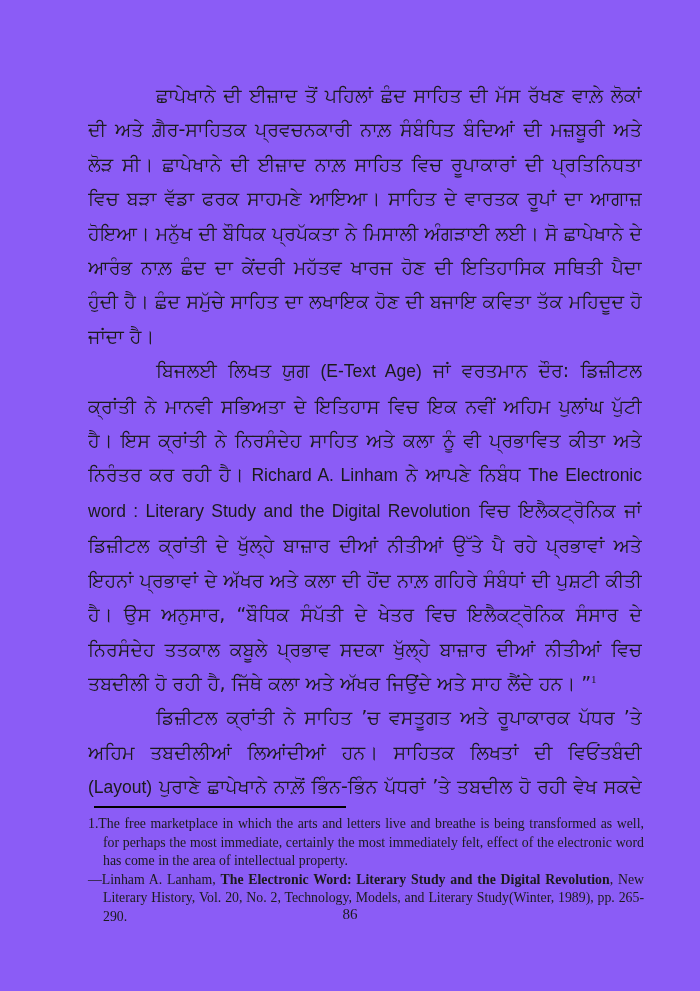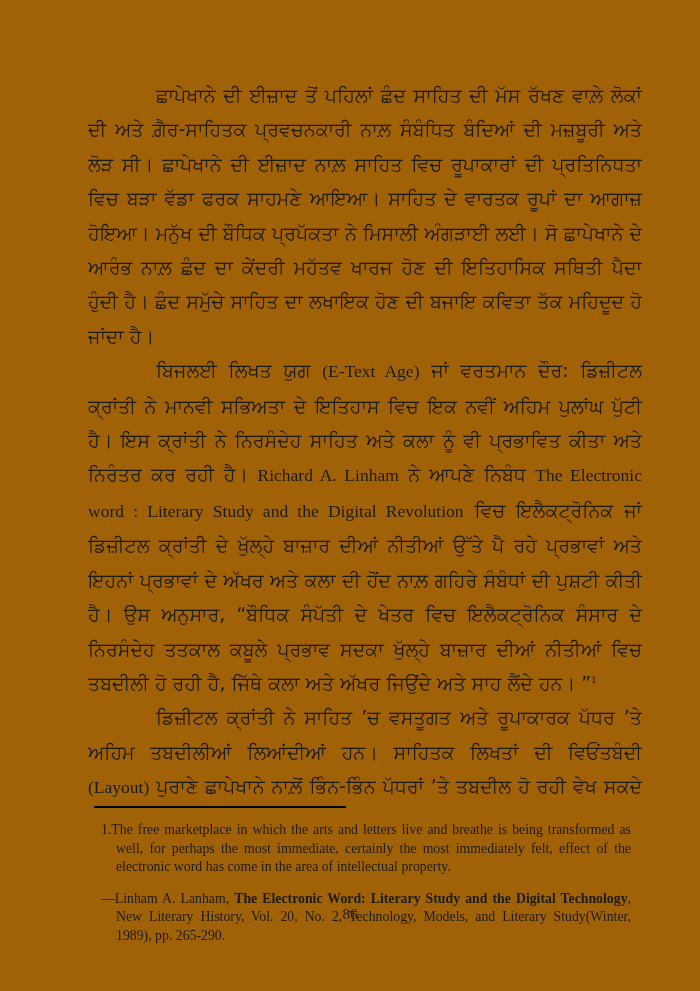--- a/index.html
+++ b/index.html
@@ -5,42 +5,42 @@
 <style>
   html, body {
     margin: 0;
     padding: 0;
     background: #ffffff;
   }
   .page {
     position: relative;
     width: 700px;
     height: 991px;
-    background: #a16207;
+    background: #8b5cf6;
     overflow: hidden;
     color: #1b1b1b;
     font-family: "DejaVu Sans", sans-serif;
   }
   .main {
     position: absolute;
     top: 78px;
     left: 88px;
     width: 554px;
     max-height: 728px;
     overflow: hidden;
     text-align: justify;
     font-size: 19px;
     line-height: 34.4px;
   }
   .para {
     margin: 0;
     text-indent: 68px;
   }
   .latin {
-    font-family: Liberation Serif, serif;
+    font-family: Liberation Sans, sans-serif;
     font-size: 17.5px;
   }
   .bold-gur {
     font-weight: 400;
   }
   .fnref {
     font-family: "Liberation Serif", serif;
     font-size: 11px;
     vertical-align: super;
     line-height: 0;
@@ -56,21 +56,21 @@
     color: #1b1b1b;
     text-align: justify;
   }
   .fn-rule {
     width: 252px;
     height: 0;
     border-top: 2.5px solid #000000;
     margin: 0 0 7px 6px;
   }
   .fn {
-    margin: 13px;
+    margin: 0;
     padding-left: 15px;
     text-indent: -15px;
   }
   .fn-bold {
     font-weight: 700;
   }
   .page-num {
     position: absolute;
     top: 906px;
     left: 0;
@@ -103,19 +103,19 @@
   </div>
 
   <div class="footnote-area">
     <div class="fn-rule"></div>
 
     <p class="fn">
       <span>1.</span><span>The free marketplace in which the arts and letters live and breathe is being transformed as well, for perhaps the most immediate, certainly the most immediately felt, effect of the electronic word has come in the area of intellectual property.</span>
     </p>
 
     <p class="fn">
-      <span>—Linham A. Lanham, </span><span class="fn-bold">The Electronic Word: Literary Study and the Digital Technology</span><span>, New Literary History, Vol. 20, No. 2, Technology, Models, and Literary Study(Winter, 1989), pp. 265-290.</span>
+      <span>—Linham A. Lanham, </span><span class="fn-bold">The Electronic Word: Literary Study and the Digital Revolution</span><span>, New Literary History, Vol. 20, No. 2, Technology, Models, and Literary Study(Winter, 1989), pp. 265-290.</span>
     </p>
   </div>
 
   <div class="page-num">86</div>
 
 </div>
 
 </body></html>

